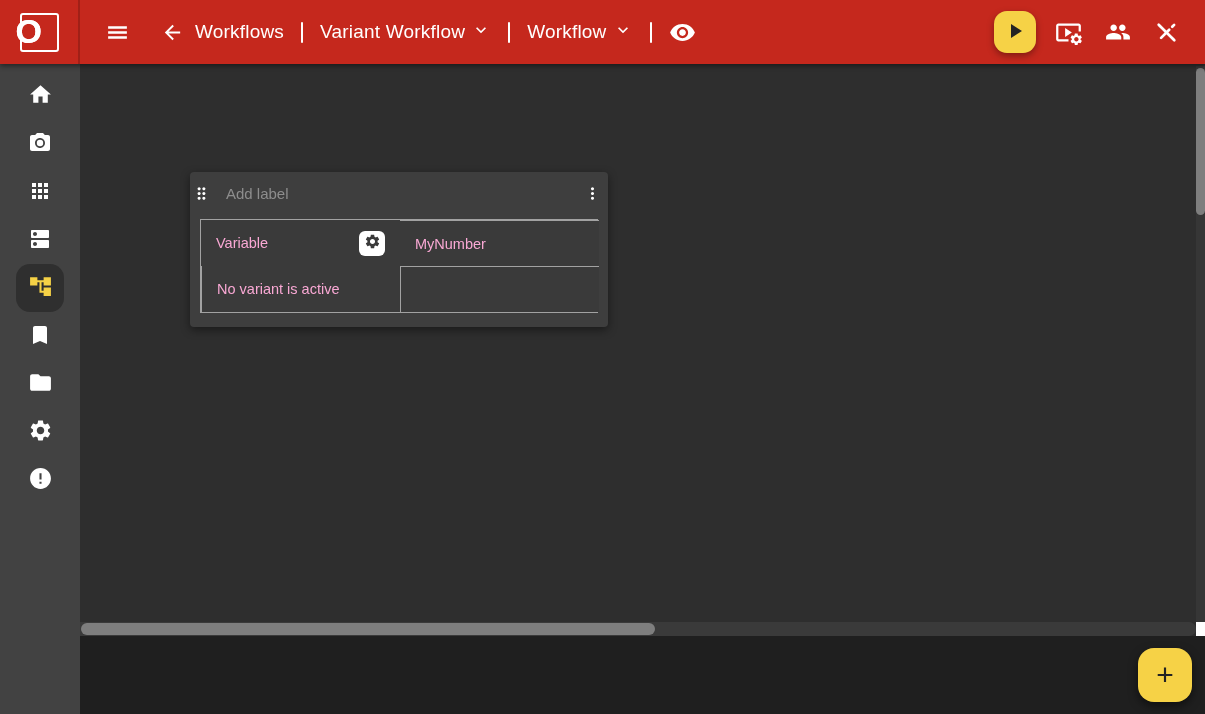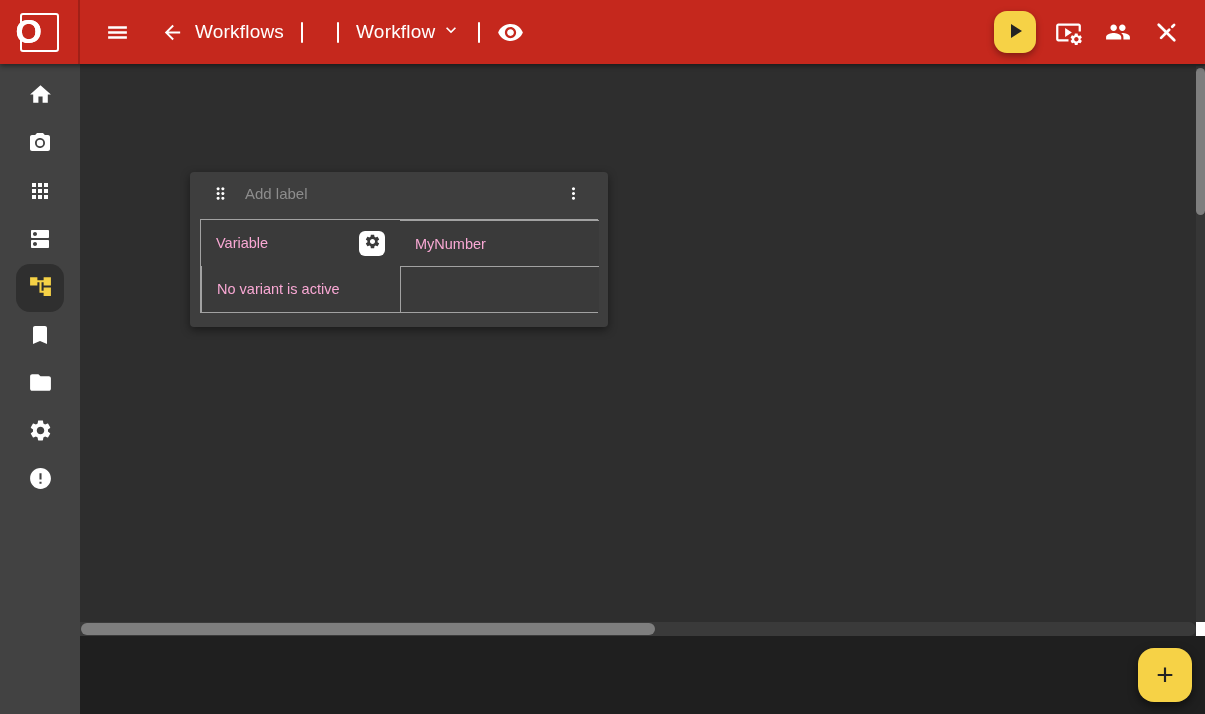--- a/index.html
+++ b/index.html
@@ -44,21 +44,21 @@
                justify-content:center; cursor:pointer; }
   .side-item.active { background:#2f2f2f; }
 
   
   .canvas { position:absolute; left:80px; top:64px; width:1125px; height:558px;
             background:#2e2e2e; }
 
   
   .card { position:absolute; left:110px; top:108px; width:418px; height:155px;
           background:#3e3e3e; border-radius:4px; box-shadow:0 3px 10px rgba(0,0,0,.45); }
-  .card-header { height:42px; display:flex; align-items:center; padding:0 21px; }
+  .card-header { height:42px; display:flex; align-items:center; padding:0 2px; }
   .card-label-input { margin-left:15px; background:transparent; border:none;
           outline:none; color:#e0e0e0; font-size:15px; width:240px;
           font-family:"Liberation Sans", sans-serif; }
   .card-label-input::placeholder { color:#8d8d8d; opacity:1; }
   .kebab-btn { margin-left:auto; }
   .var-table { margin:5px 10px 0 10px; display:grid;
                grid-template-columns:199px 199px; grid-auto-rows:46px;
                border:1px solid #a2a2a2; }
   .cell { background:#3a3a3a; display:flex; align-items:center; padding:0 15px;
           color:#f9a8d4; font-size:14.5px; font-weight:500; overflow:hidden; }
@@ -115,20 +115,28 @@
         <svg width="23" height="23" viewBox="0 0 24 24" fill="#fff">
             <path d="M20 11H7.83l5.59-5.59L12 4l-8 8 8 8 1.41-1.41L7.83 13H20v-2z"></path>
           </svg>
       </span>
     </button>
 
     <span class="tb-text tb-link">Workflows</span>
 
     <span class="tb-divider"></span>
 
+    <div class="selector">
+      <span class="tb-text">Variant Workflow</span>
+      <span>
+        <svg width="20" height="20" viewBox="0 0 24 24" fill="#fff">
+            <path d="M16.59 8.59 12 13.17 7.41 8.59 6 10l6 6 6-6z"></path>
+          </svg>
+      </span>
+    </div>
 
     <span class="tb-divider"></span>
 
     <div class="selector">
       <span class="tb-text">Workflow</span>
       <span>
         <svg width="20" height="20" viewBox="0 0 24 24" fill="#fff">
             <path d="M16.59 8.59 12 13.17 7.41 8.59 6 10l6 6 6-6z"></path>
           </svg>
       </span>

